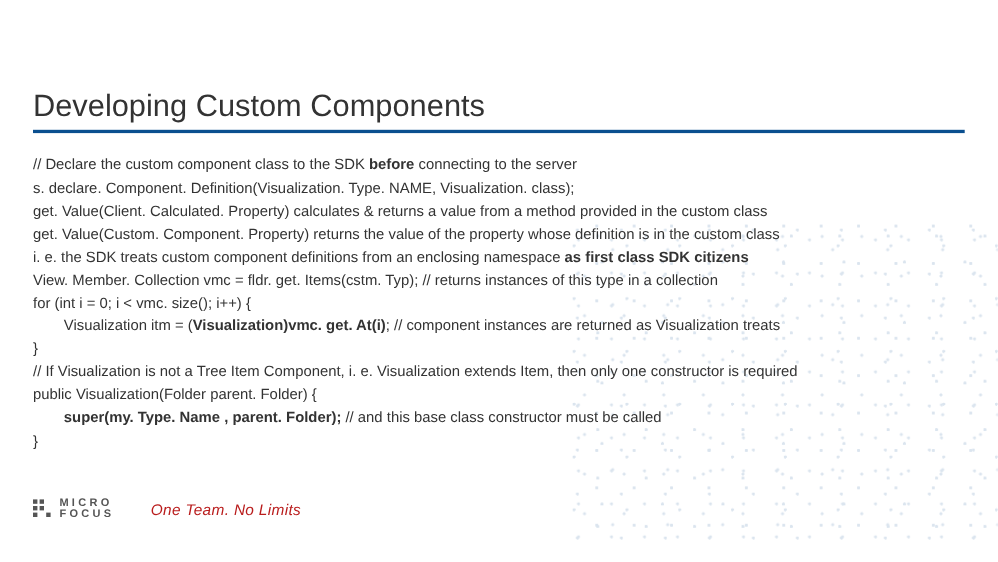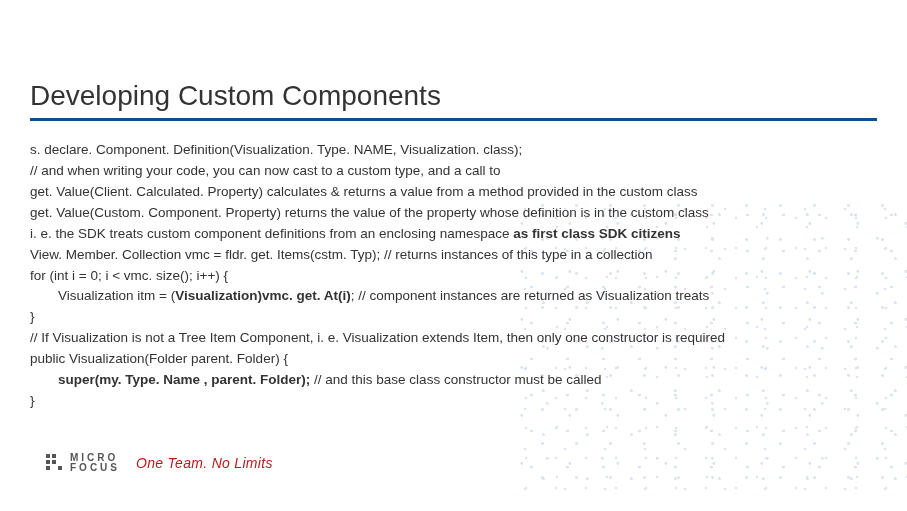--- a/index.html
+++ b/index.html
@@ -50,22 +50,22 @@
   .indent1 { padding-left: 28px; }
   .bold { font-weight: 700; }
   .footer {
     position: absolute;
     left: 0;
     right: 0;
     bottom: 0;
     height: 48px;
     display: flex;
     align-items: center;
-    gap: 16px;
-    padding-left: 46px;
+    gap: 33px;
+    padding-left: 30px;
     box-sizing: border-box;
   }
   .logo {
     display: flex;
     align-items: center;
     gap: 6px;
   }
   .logo-mark {
     width: 18px;
     height: 18px;
@@ -120,22 +120,24 @@
 <div class="slide">
 
   <div class="bg-world"></div>
 
   <div class="title-block">
     <h1 class="title">Developing Custom Components</h1>
     <hr class="title-rule">
   </div>
 
   <div class="body">
+    <p>
+      <span>// Declare the custom component class to the SDK </span><span class="bold">before</span><span> connecting to the server</span>
+    </p>
     <p>s. declare. Component. Definition(Visualization. Type. NAME, Visualization. class);</p>
-    <p>// and when writing your code, you can now cast to a custom type, and a call to</p>
     <p>get. Value(Client. Calculated. Property) calculates &amp; returns a value from a method provided in the custom class</p>
     <p>get. Value(Custom. Component. Property) returns the value of the property whose definition is in the custom class</p>
     <p>
       <span>i. e. the SDK treats custom component definitions from an enclosing namespace </span><span class="bold">as first class SDK citizens</span>
     </p>
     <p>View. Member. Collection vmc = fldr. get. Items(cstm. Typ); // returns instances of this type in a collection</p>
     <p>for (int i = 0; i &lt; vmc. size(); i++) {</p>
     <p class="indent1">
       <span>Visualization itm = (</span><span class="bold">Visualization)vmc. get. At(i)</span><span>; // component instances are returned as Visualization treats</span>
     </p>

